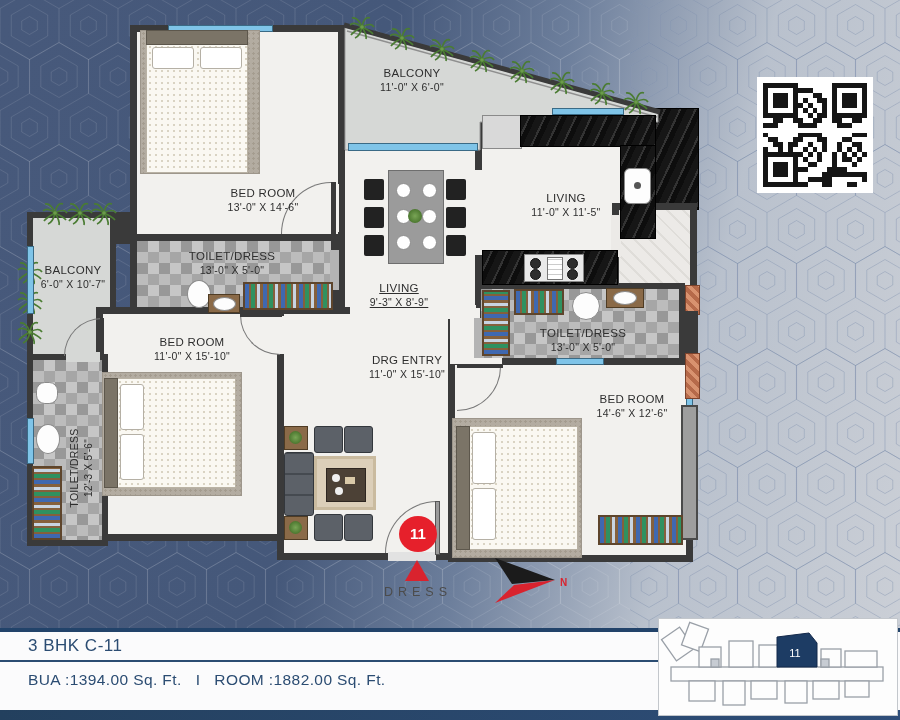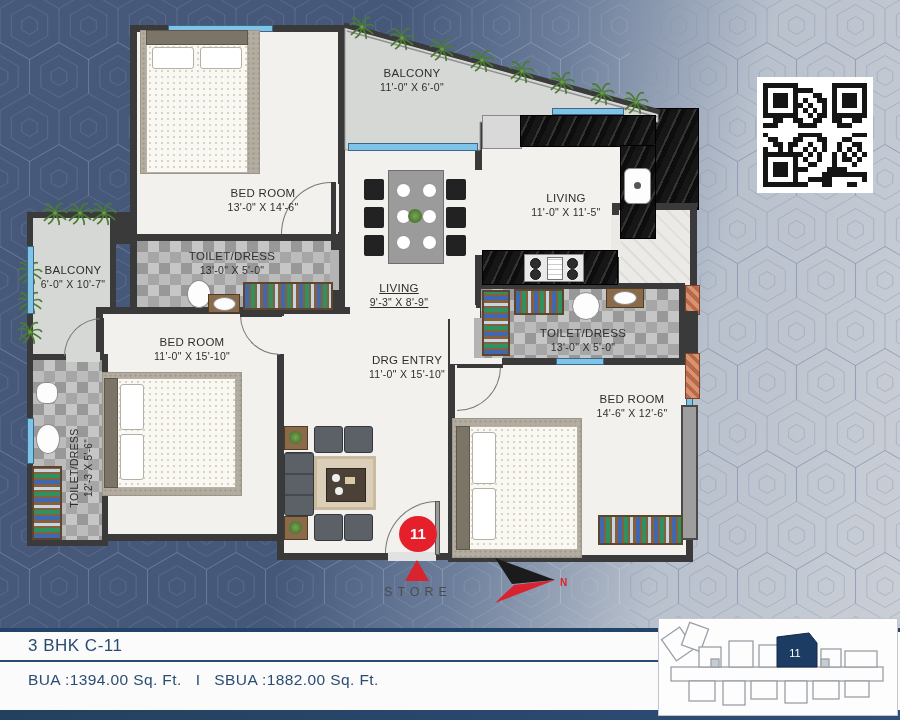--- a/index.html
+++ b/index.html
@@ -273,21 +273,21 @@
   <div class="lbl" style="left:13px;top:263px;width:120px;"><span>BALCONY</span><span class="dim">6'-0" X 10'-7"</span></div>
   <div class="lbl" style="left:330px;top:281px;width:138px;text-decoration:underline;"><span>LIVING</span><span class="dim">9'-3" X 8'-9"</span></div>
   <div class="lbl" style="left:117px;top:335px;width:150px;"><span>BED ROOM</span><span class="dim">11'-0" X 15'-10"</span></div>
   <div class="lbl" style="left:508px;top:326px;width:150px;"><span>TOILET/DRESS</span><span class="dim">13'-0" X 5'-0"</span></div>
   <div class="lbl" style="left:332px;top:353px;width:150px;"><span>DRG ENTRY</span><span class="dim">11'-0" X 15'-10"</span></div>
   <div class="lbl" style="left:557px;top:392px;width:150px;"><span>BED ROOM</span><span class="dim">14'-6" X 12'-6"</span></div>
   <div class="lbl vlabel" style="left:27px;top:454px;width:110px;height:28px;font-size:10.5px;"><span>TOILET/DRESS</span><span class="dim" style="font-size:10px;">12'-3 X 5'-6"</span></div>
 
   <div id="unit-circle">11</div>
   <div id="entry-tri"></div>
-  <div id="entry-lbl">STORE</div>
+  <div id="entry-lbl">DRESS</div>
 
   <div id="qr">
       <div class="qc" style="grid-area: 1 / 1;"></div>
       <div class="qc" style="grid-area: 1 / 2;"></div>
       <div class="qc" style="grid-area: 1 / 3;"></div>
       <div class="qc" style="grid-area: 1 / 4;"></div>
       <div class="qc" style="grid-area: 1 / 5;"></div>
       <div class="qc" style="grid-area: 1 / 6;"></div>
       <div class="qc" style="grid-area: 1 / 7;"></div>
       <div class="qc" style="grid-area: 1 / 15;"></div>
@@ -497,21 +497,21 @@
       <div class="qc" style="grid-area: 21 / 13;"></div>
       <div class="qc" style="grid-area: 21 / 14;"></div>
       <div class="qc" style="grid-area: 21 / 18;"></div>
       <div class="qc" style="grid-area: 21 / 19;"></div>
     </div>
 
   <div id="footer-band"></div>
   <div id="footer-title">3 BHK C-11</div>
   <div id="footer-line"></div>
   <div id="footer-area">
-    <span>BUA :1394.00 Sq. Ft.</span><span class="sep">I</span><span>SBUA :1882.00 Sq. Ft.</span>
+    <span>BUA :1394.00 Sq. Ft.</span><span class="sep">I</span><span>ROOM :1882.00 Sq. Ft.</span>
   </div>
 
   <div id="keyplan">
     <svg width="238" height="96" viewBox="0 0 238 96">
       <g fill="#fdfdfd" stroke="#9aa0a8" stroke-width="1.3">
         <rect x="12" y="48" width="212" height="14"></rect>
         <g transform="rotate(-35 19 25)">
             <rect x="8" y="12" width="22" height="26"></rect>
           </g>
         <g transform="rotate(20 36 18)">

